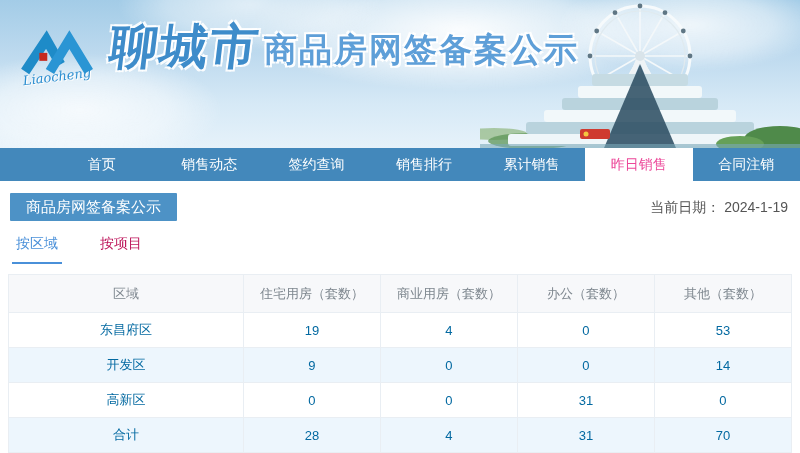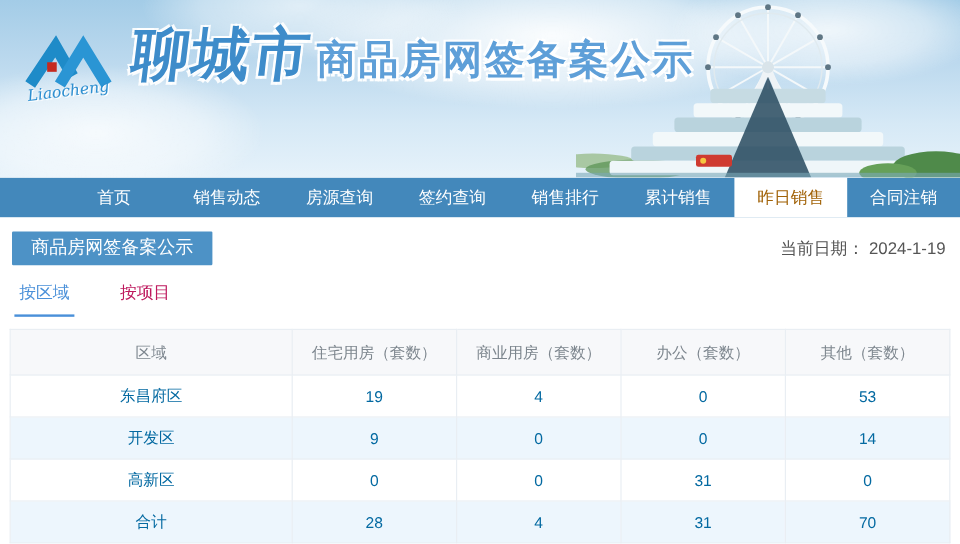--- a/index.html
+++ b/index.html
@@ -30,21 +30,21 @@
                 2px -2px 0 rgba(255,255,255,.9), -2px 2px 0 rgba(255,255,255,.9); margin-bottom:14px; }
   .site-title { font-size:33px; font-weight:900; color:#5e9fd8; letter-spacing:2px; line-height:1;
     margin-left:4px; margin-bottom:18px;
     text-shadow:2px 2px 0 rgba(255,255,255,.95), -2px -2px 0 rgba(255,255,255,.95),
                 2px -2px 0 rgba(255,255,255,.95), -2px 2px 0 rgba(255,255,255,.95); }
 
   
   .navbar { display:flex; width:800px; height:33px; background:#4388bb;padding-left:48px; }
   .nav-item { flex:1; text-align:center; line-height:33px; font-size:14px; color:#fff;
     cursor:pointer; white-space:nowrap; }
-  .nav-item.active { background:#fff; color:#a16207; }
+  .nav-item.active { background:#fff; color:#ec4899; }
 
   
   .content { background:#fff; }
   .title-row { position:relative; margin:12px 10px 0 10px; height:28px; }
   .section-banner { display:inline-block; height:28px; line-height:28px; padding:0 16px;
     background:#4d92c6; color:#fff; font-size:15px; border-radius:1px; }
   .date-box { position:absolute; right:2px; top:0; line-height:28px; font-size:14px; color:#555; }
   .date-box .val { margin-left:4px; }
 
   .tabs { display:flex; margin:14px 0 0 12px; }
@@ -129,21 +129,20 @@
     </div>
     <div class="city-name">聊城市</div>
     <div class="site-title">商品房网签备案公示</div>
   </div>
   <div class="header-edge"></div>
 </div>
 
 <div class="navbar">
   <div class="nav-item">首页</div>
   <div class="nav-item">销售动态</div>
-  <div class="nav-item">房源查询</div>
   <div class="nav-item">签约查询</div>
   <div class="nav-item">销售排行</div>
   <div class="nav-item">累计销售</div>
   <div class="nav-item active">昨日销售</div>
   <div class="nav-item">合同注销</div>
 </div>
 
 <div class="content">
   <div class="title-row">
     <span class="section-banner">商品房网签备案公示</span>

